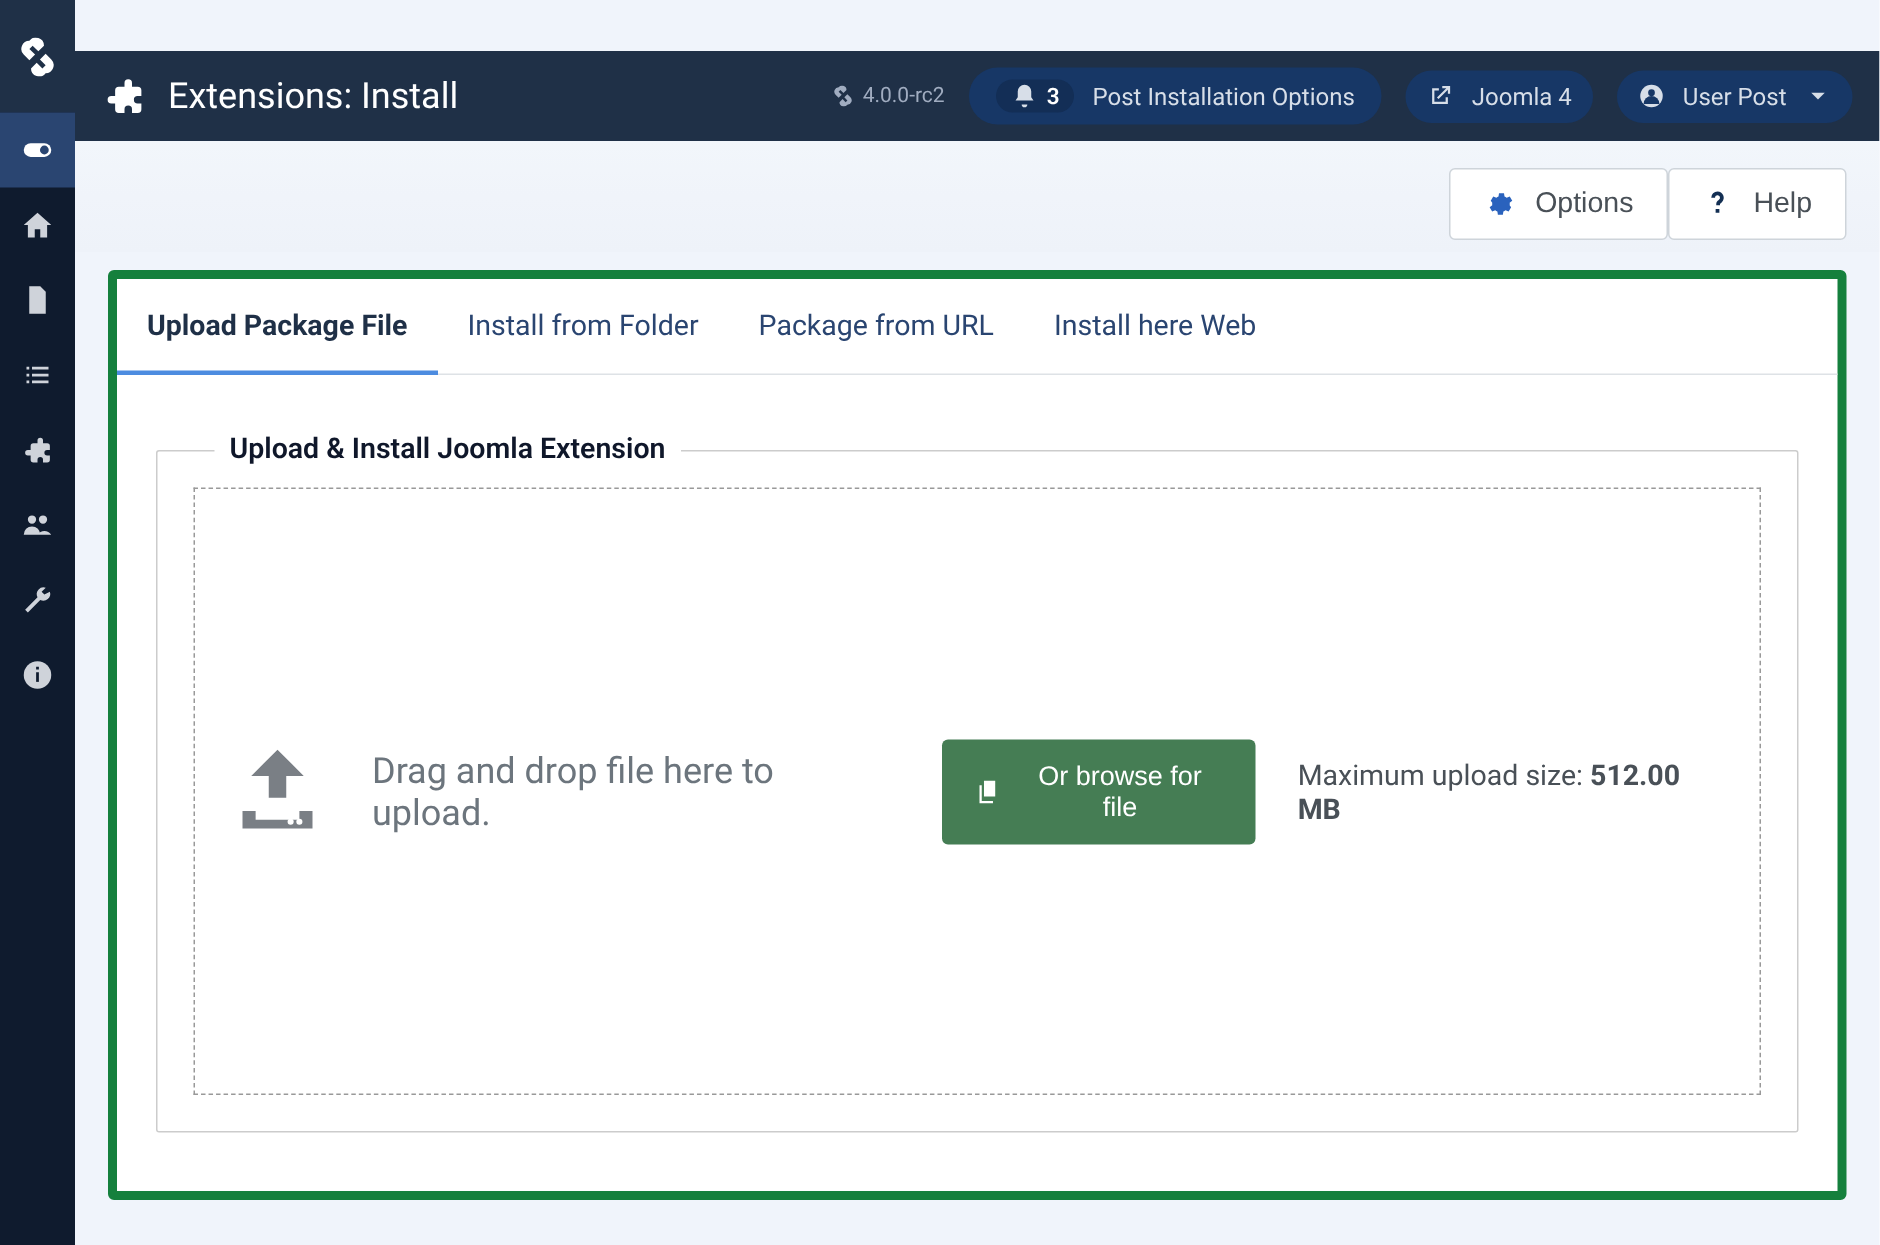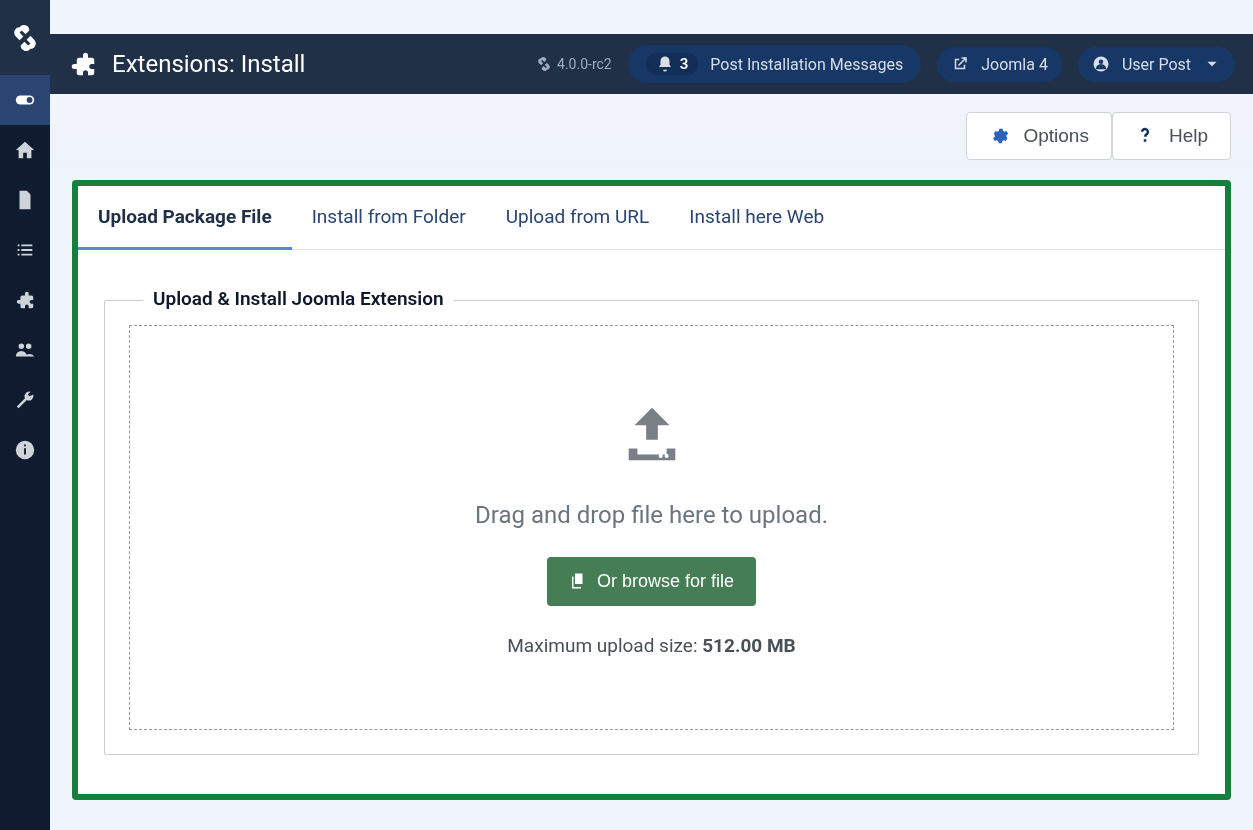--- a/index.html
+++ b/index.html
@@ -79,21 +79,21 @@
   .tab.active { color:#1f3047; font-weight:700; border-bottom:3px solid #4d8ce0; margin-bottom:-1px;}
   .fieldset {
     margin:50px 26px 30px; border:1px solid #ccc; border-radius:2px;
     padding:24px; position:relative;
   }
   .legend {
     position:absolute; top:-14px; left:38px; background:#fff; padding:0 10px;
     font-size:19px; color:#0f172a; font-weight:600;
   }
   .dropzone {
-    border:1px dashed #999; min-height:405px; display:flex; flex-direction:column;
+    border:1px dashed #999; min-height:405px; display:flex; flex-direction:row;
     align-items:center; justify-content:center; gap:28px; color:#6c757d;
     padding:40px 20px;
   }
   .dropzone .upicon svg { width:70px; height:70px; fill:#7a7f85;}
   .dropzone .msg { font-size:24px; color:#6c757d;}
   .browse-btn {
     background:#457d54; color:#fff; border:none; border-radius:4px;
     padding:14px 22px; font-size:18px; display:flex; align-items:center; gap:10px; cursor:pointer;
   }
   .browse-btn svg { width:18px; height:20px; fill:#fff;}
@@ -169,21 +169,21 @@
           </svg>
         <span>4.0.0-rc2</span>
       </div>
       <div class="pill">
         <span class="badge">
           <svg viewBox="0 0 24 24">
               <path d="M12 2a6 6 0 0 0-6 6v5l-2 3h16l-2-3V8a6 6 0 0 0-6-6zm0 20a2.5 2.5 0 0 0 2.5-2.5h-5A2.5 2.5 0 0 0 12 22z"></path>
             </svg>
           <span>3</span>
         </span>
-        <span>Post Installation Messages</span>
+        <span>Post Installation Options</span>
       </div>
       <div class="pill small">
         <svg viewBox="0 0 24 24">
             <path d="M14 3h7v7h-2V6.4l-8.3 8.3-1.4-1.4L17.6 5H14zM5 5h6v2H7v10h10v-4h2v6H5z"></path>
           </svg>
         <span>Joomla 4</span>
       </div>
       <div class="pill small">
         <svg viewBox="0 0 24 24">
             <circle cx="12" cy="12" r="10"></circle>
@@ -210,21 +210,21 @@
           </svg>
         <span>Help</span>
       </button>
     </div>
 
     <div class="content">
       <div class="card">
         <div class="tabs">
           <div class="tab active"><span>Upload Package File</span></div>
           <div class="tab"><span>Install from Folder</span></div>
-          <div class="tab"><span>Upload from URL</span></div>
+          <div class="tab"><span>Package from URL</span></div>
           <div class="tab"><span>Install here Web</span></div>
         </div>
 
         <div class="fieldset">
           <div class="legend">Upload &amp; Install Joomla Extension</div>
           <div class="dropzone">
             <div class="upicon">
               <svg viewBox="0 0 24 24">
                   <path d="M12 3l6 6h-4v5h-4V9H6zM4 17h3v2h10v-2h3v4H4z"></path>
                   <circle cx="17" cy="19.5" r="0.7" fill="#fff"></circle>

